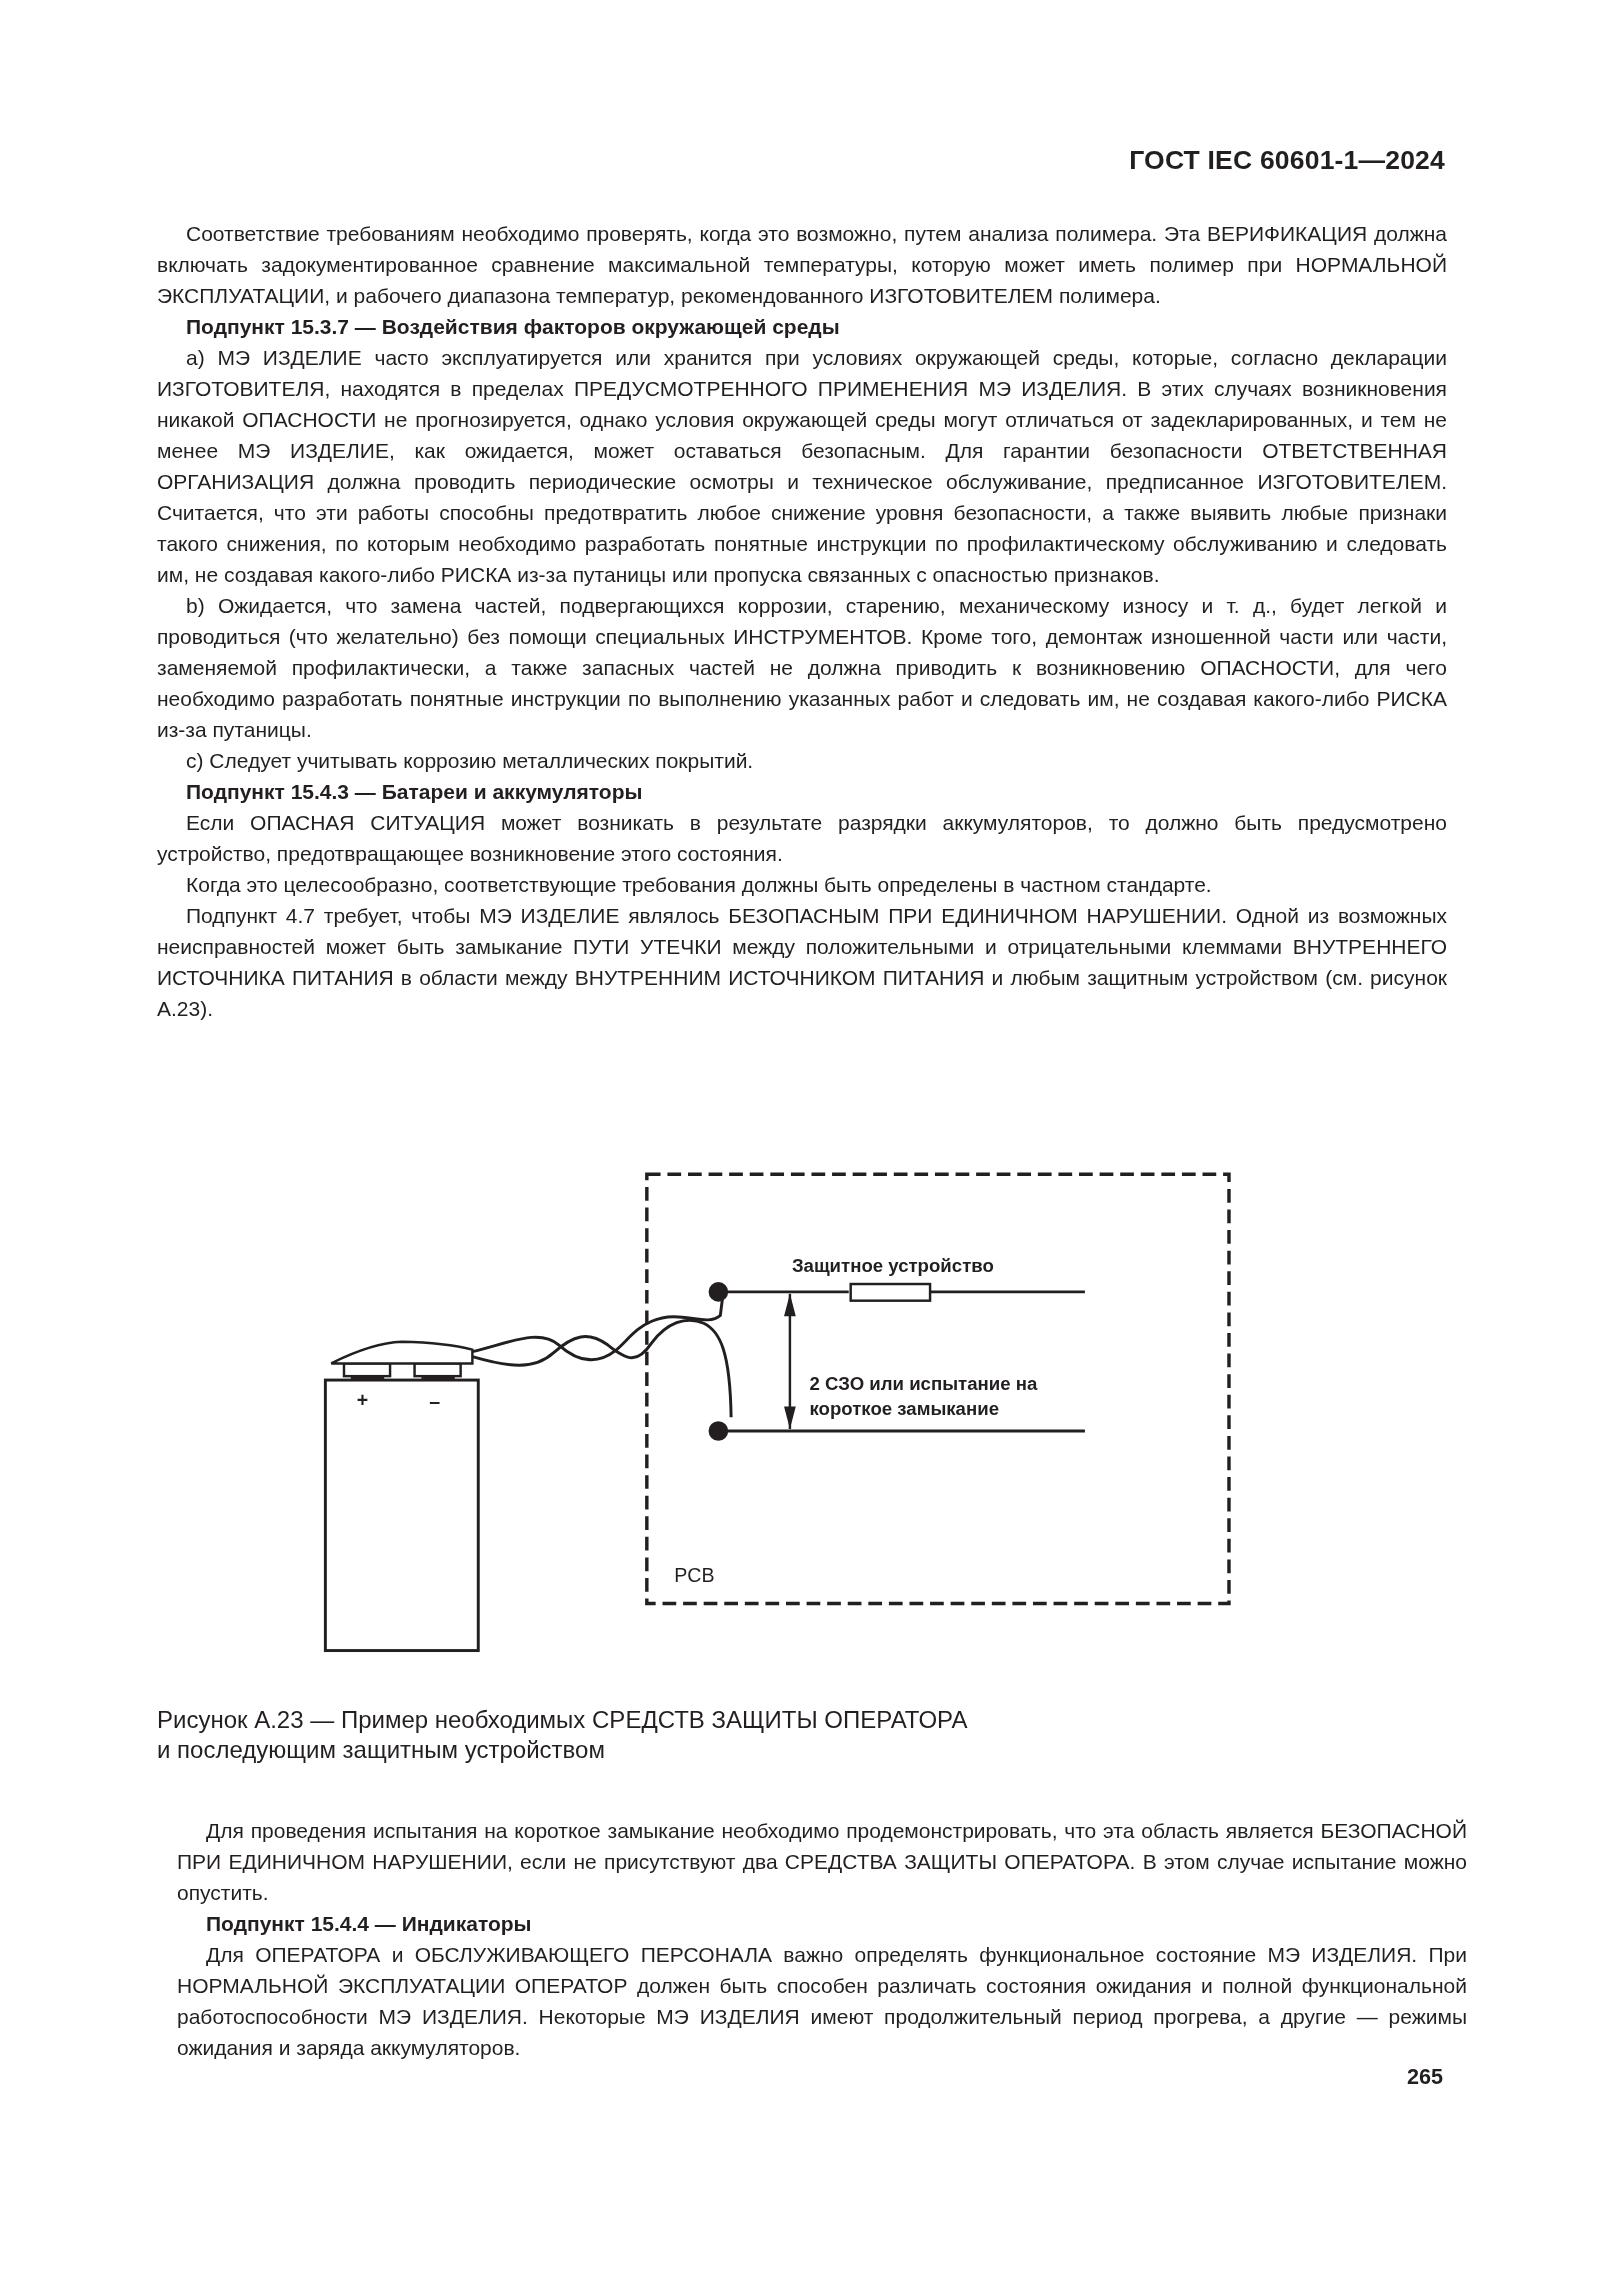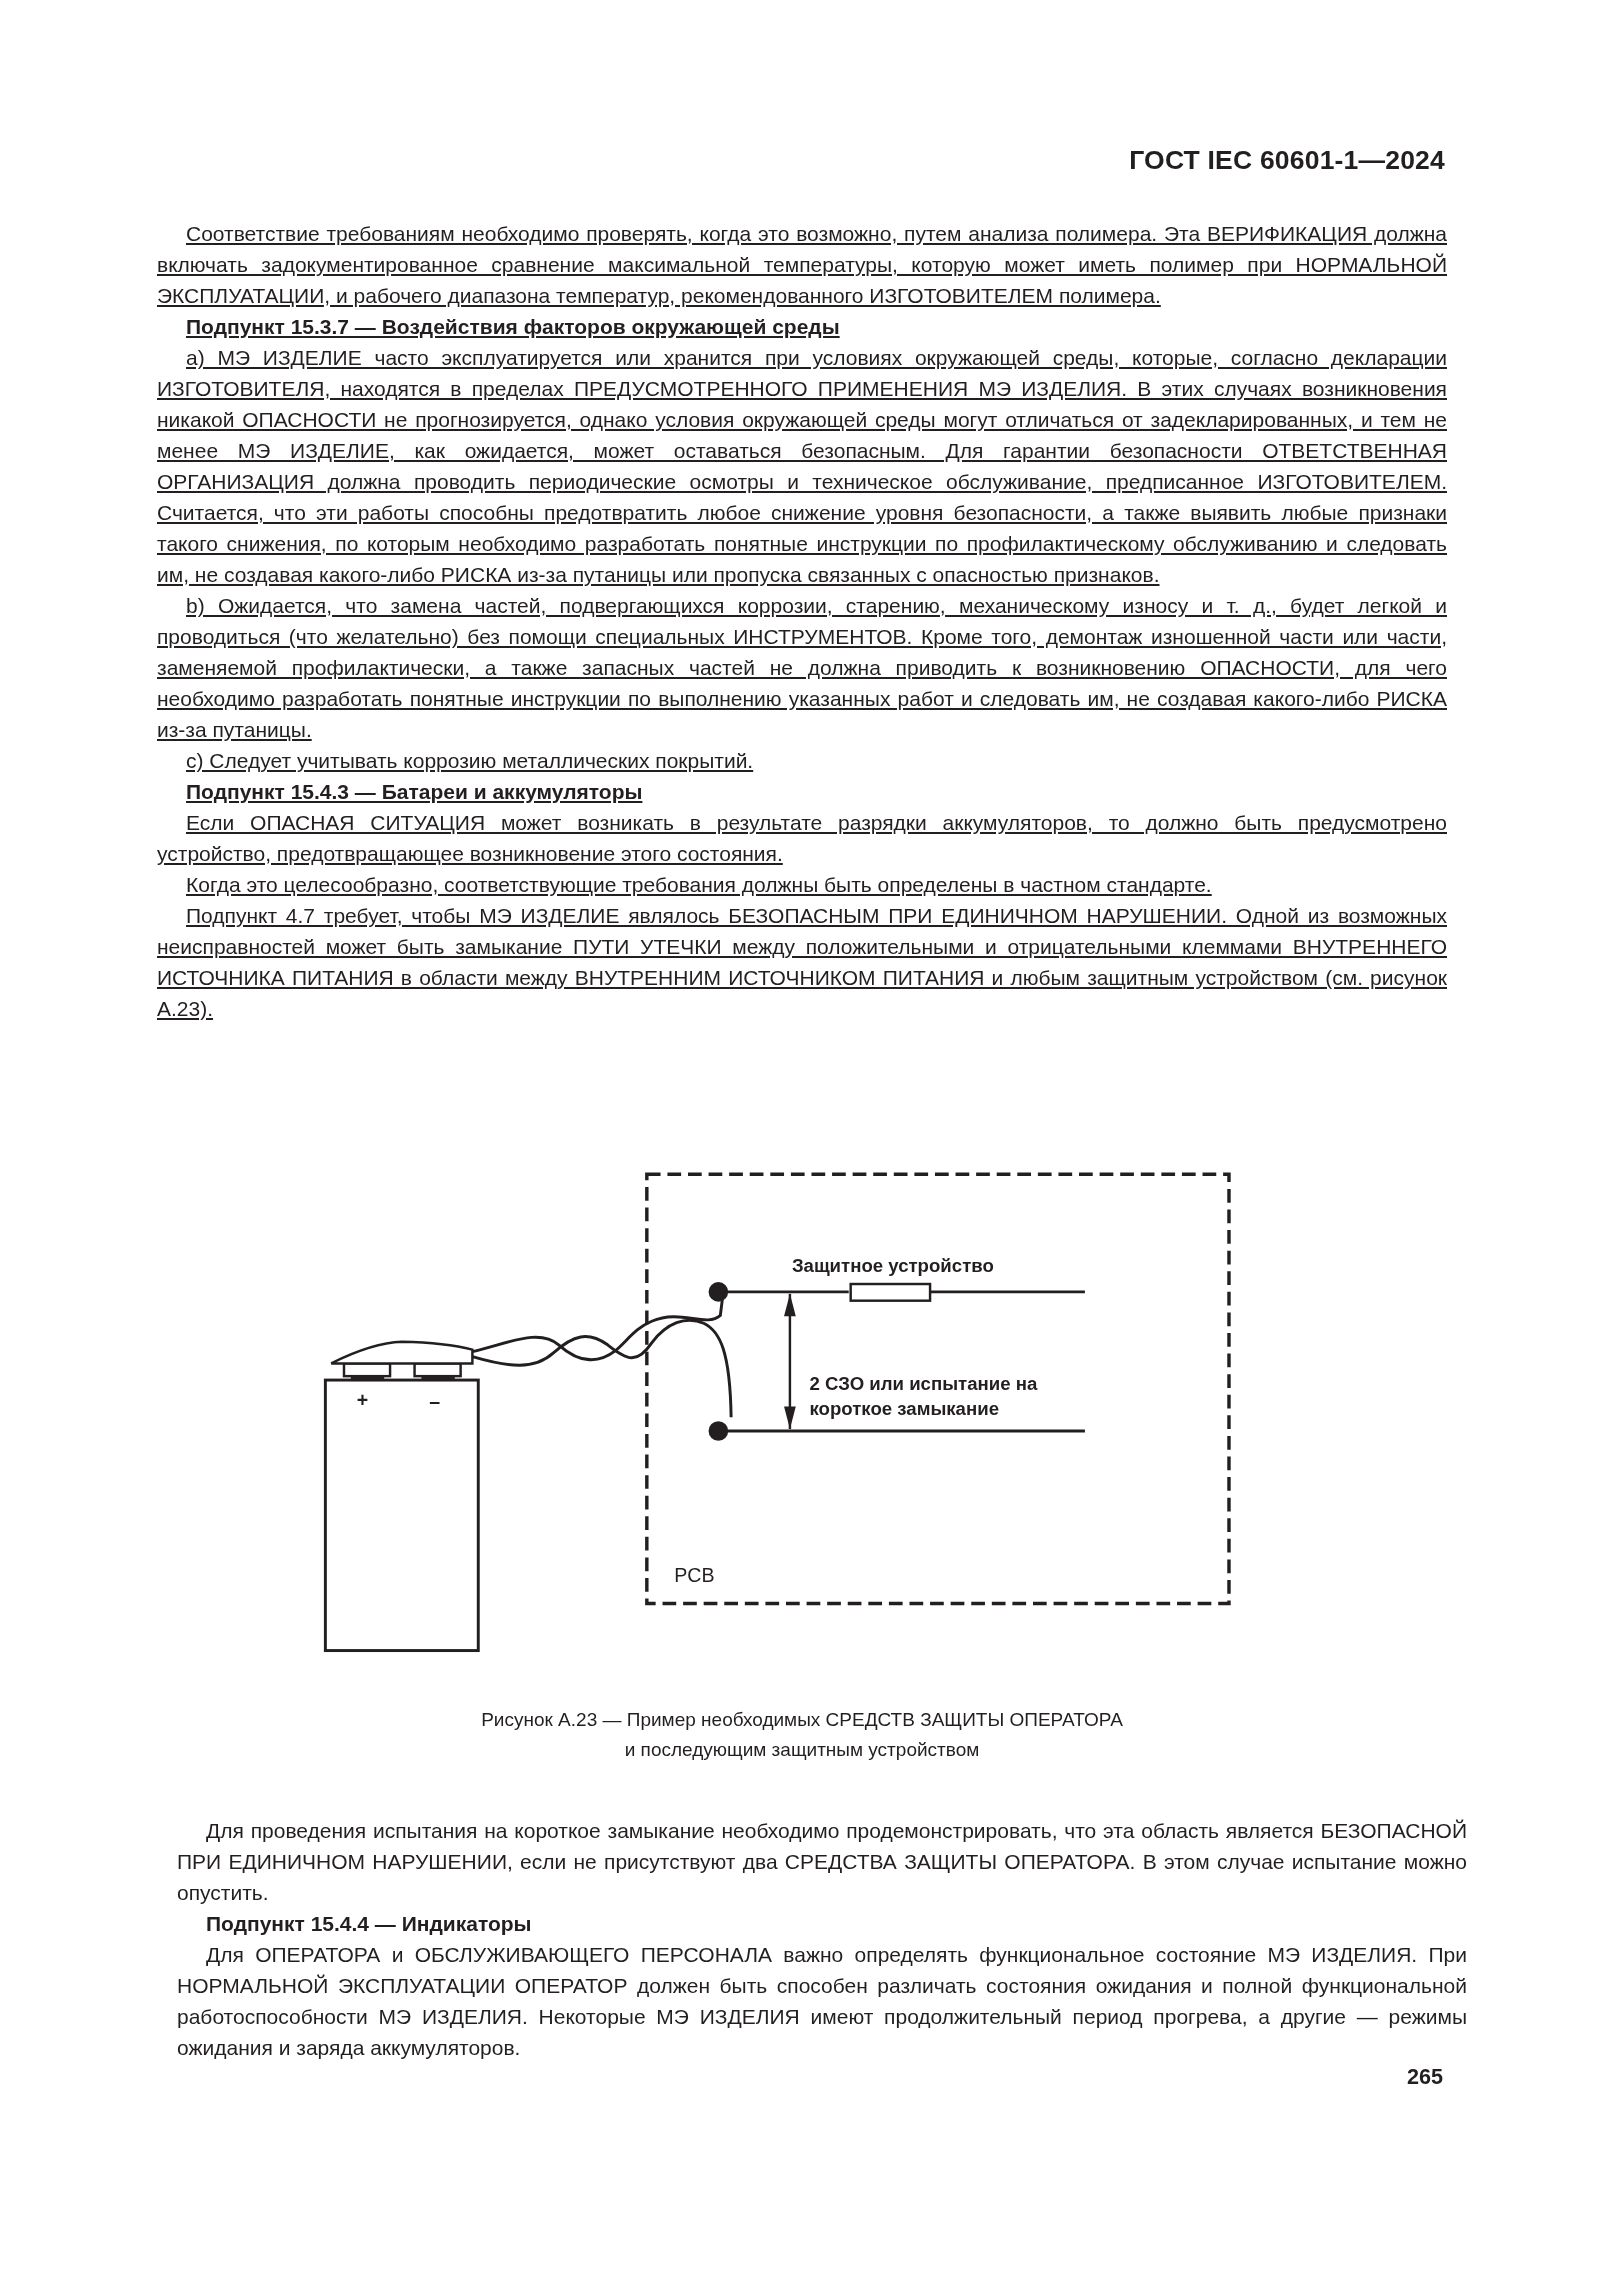--- a/index.html
+++ b/index.html
@@ -2,33 +2,33 @@
 <html><head>
 <meta charset="utf-8">
 <style>
   html, body { margin: 0; padding: 0; background: #ffffff; }
   body { width: 1621px; height: 2293px; position: relative; overflow: hidden;
          font-family: "Liberation Sans", sans-serif; color: #231f20; }
   .hdr { position: absolute; top: 145px; right: 176px; font-weight: bold; font-size: 26.5px; letter-spacing: 0.2px; text-align: center; }
   .txt { position: absolute; left: 157px; width: 1290px; font-size: 21px; line-height: 31px; text-align: justify; }
   .txt p { margin: 0; text-indent: 29px; }
   .txt p.h { font-weight: bold; }
-  .cap { position: absolute; left: 157px; width: 1290px; top: 1705px; font-size: 19px; line-height: 30px; text-align: center; }
+  .cap { position: absolute; left: 157px; width: 1290px; top: 1705px; font-size: 24px; line-height: 30px; }
   .cap div { margin: 0; }
   .pnum { position: absolute; right: 178px; top: 2064px; font-size: 21.6px; font-weight: bold; }
   svg.fig { position: absolute; left: 0; top: 0; }
   .lbl { font-family: "Liberation Sans", sans-serif; font-weight: bold; font-size: 19px; fill: #231f20; }
   .lbl-n { font-family: "Liberation Sans", sans-serif; font-size: 19px; fill: #231f20; }
 </style>
 </head>
 <body>
 
 <div class="hdr">ГОСТ IEC 60601-1—2024</div>
 
-<div class="txt" style="top:218px;text-decoration:underline;">
+<div class="txt" style="top:218px;">
   <p>Соответствие требованиям необходимо проверять, когда это возможно, путем анализа полимера. Эта ВЕРИФИКАЦИЯ должна включать задокументированное сравнение максимальной температуры, которую может иметь полимер при НОРМАЛЬНОЙ ЭКСПЛУАТАЦИИ, и рабочего диапазона температур, рекомендованного ИЗГОТОВИТЕЛЕМ полимера.</p>
   <p class="h">Подпункт 15.3.7 — Воздействия факторов окружающей среды</p>
   <p>а) МЭ ИЗДЕЛИЕ часто эксплуатируется или хранится при условиях окружающей среды, которые, согласно декларации ИЗГОТОВИТЕЛЯ, находятся в пределах ПРЕДУСМОТРЕННОГО ПРИМЕНЕНИЯ МЭ ИЗДЕЛИЯ. В этих случаях возникновения никакой ОПАСНОСТИ не прогнозируется, однако условия окружающей среды могут отличаться от задекларированных, и тем не менее МЭ ИЗДЕЛИЕ, как ожидается, может оставаться безопасным. Для гарантии безопасности ОТВЕТСТВЕННАЯ ОРГАНИЗАЦИЯ должна проводить периодические осмотры и техническое обслуживание, предписанное ИЗГОТОВИТЕЛЕМ. Считается, что эти работы способны предотвратить любое снижение уровня безопасности, а также выявить любые признаки такого снижения, по которым необходимо разработать понятные инструкции по профилактическому обслуживанию и следовать им, не создавая какого-либо РИСКА из-за путаницы или пропуска связанных с опасностью признаков.</p>
   <p>b) Ожидается, что замена частей, подвергающихся коррозии, старению, механическому износу и т. д., будет легкой и проводиться (что желательно) без помощи специальных ИНСТРУМЕНТОВ. Кроме того, демонтаж изношенной части или части, заменяемой профилактически, а также запасных частей не должна приводить к возникновению ОПАСНОСТИ, для чего необходимо разработать понятные инструкции по выполнению указанных работ и следовать им, не создавая какого-либо РИСКА из-за путаницы.</p>
   <p>с) Следует учитывать коррозию металлических покрытий.</p>
   <p class="h">Подпункт 15.4.3 — Батареи и аккумуляторы</p>
   <p>Если ОПАСНАЯ СИТУАЦИЯ может возникать в результате разрядки аккумуляторов, то должно быть предусмотрено устройство, предотвращающее возникновение этого состояния.</p>
   <p>Когда это целесообразно, соответствующие требования должны быть определены в частном стандарте.</p>
   <p>Подпункт 4.7 требует, чтобы МЭ ИЗДЕЛИЕ являлось БЕЗОПАСНЫМ ПРИ ЕДИНИЧНОМ НАРУШЕНИИ. Одной из возможных неисправностей может быть замыкание ПУТИ УТЕЧКИ между положительными и отрицательными клеммами ВНУТРЕННЕГО ИСТОЧНИКА ПИТАНИЯ в области между ВНУТРЕННИМ ИСТОЧНИКОМ ПИТАНИЯ и любым защитным устройством (см. рисунок А.23).</p>
 </div>

